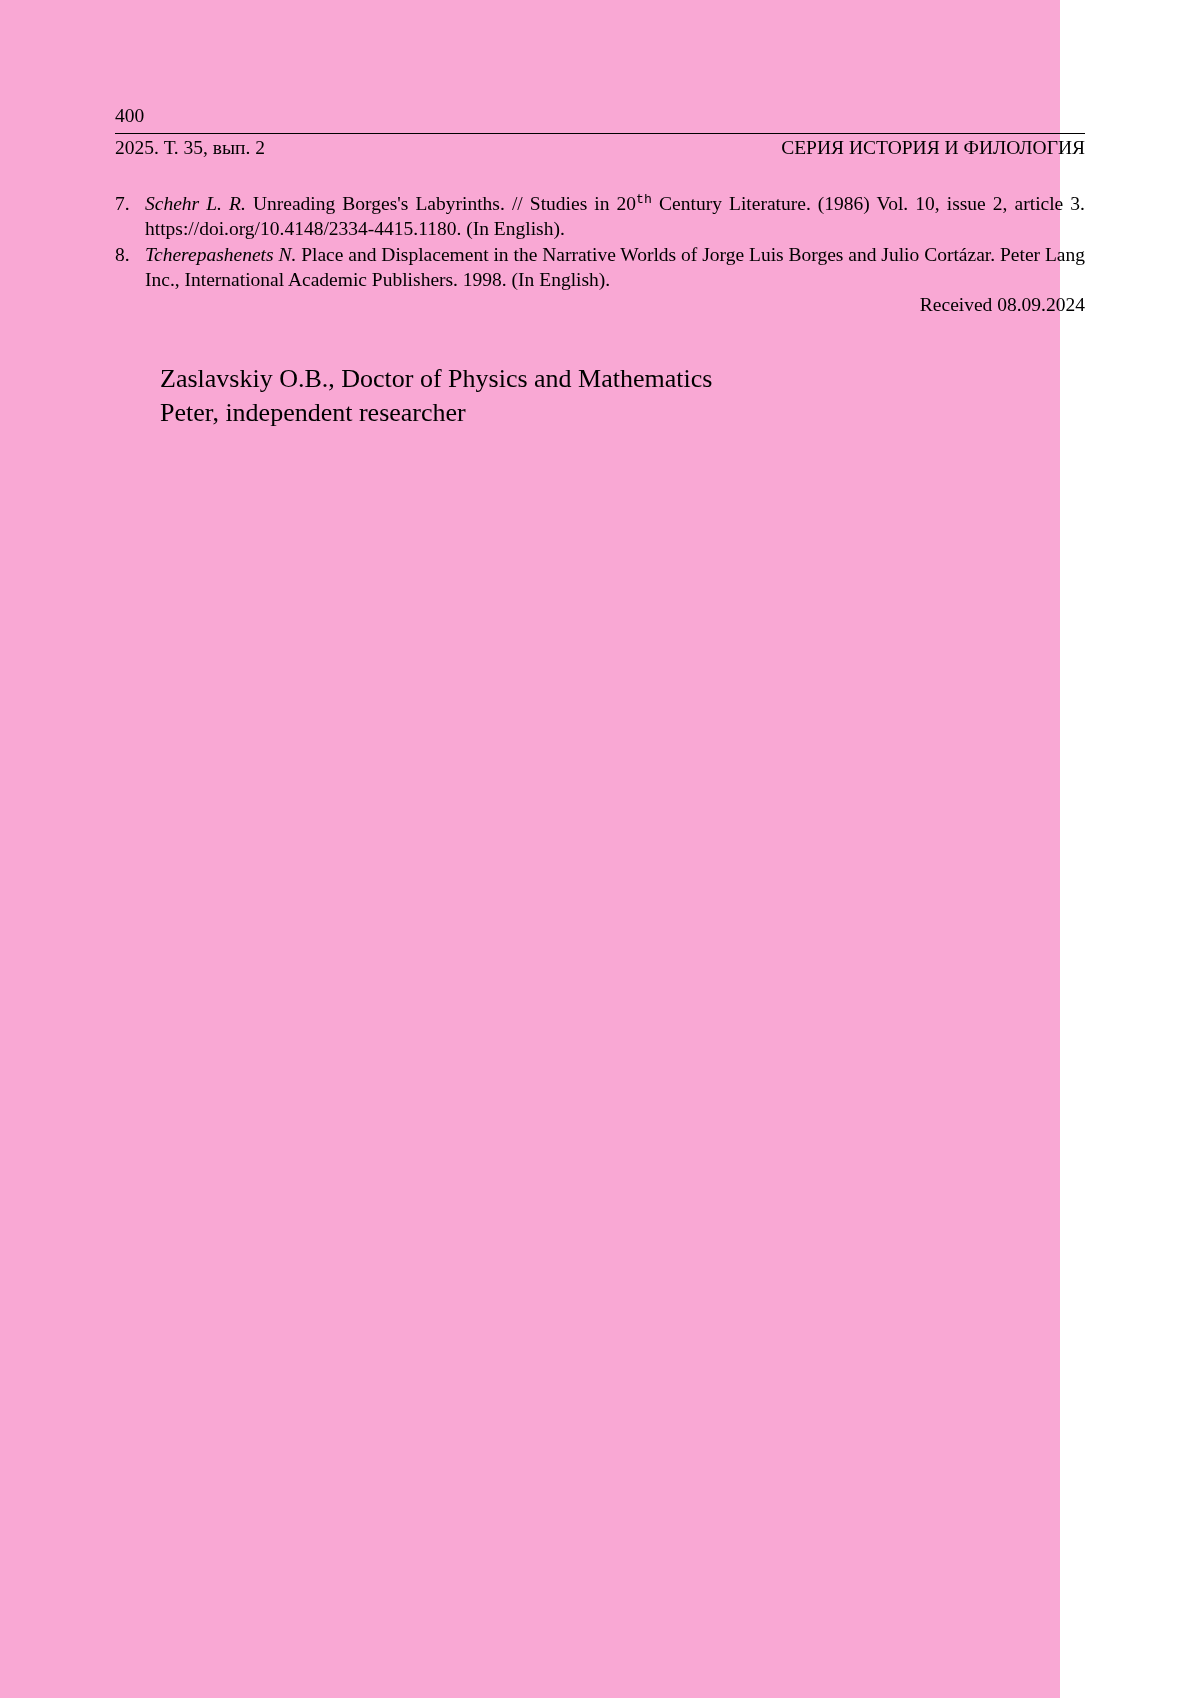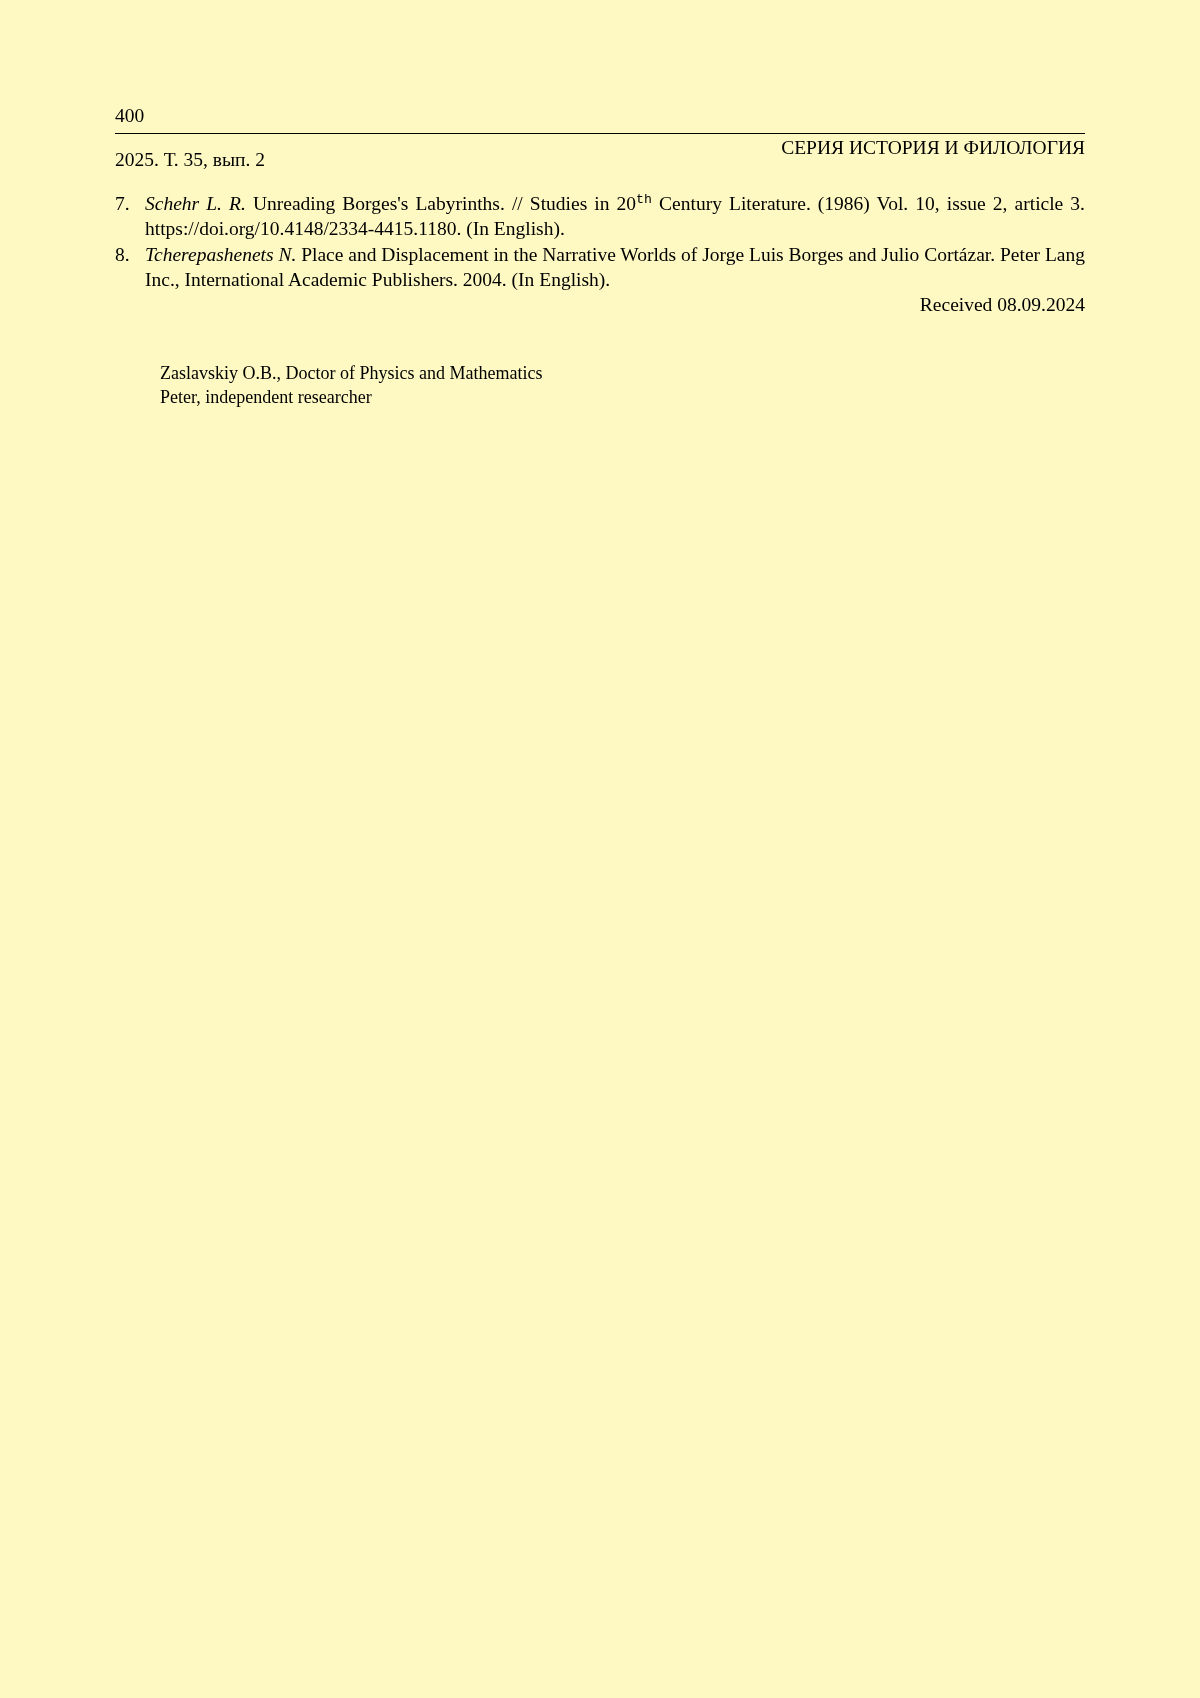--- a/index.html
+++ b/index.html
@@ -12,23 +12,23 @@
     height: 1698px;
     font-family: "Liberation Serif", serif;
     color: #000000;
     position: relative;
     overflow: hidden;
   }
   .page {
     position: absolute;
     left: 0;
     top: 0;
-    width: 1200px;
+    width: 1060px;
     height: 1698px;
-    background: #fef9c3;
+    background: #f9a8d4;
   }
   .content {
     position: absolute;
     left: 115px;
     top: 105px;
     width: 970px;
   }
 
   
   .runhead-top {
@@ -59,21 +59,21 @@
   }
   .runhead-bottom {
     position: relative;
     height: 26px;
     font-size: 19.5px;
     line-height: 1.2;
   }
   .runhead-issue {
     position: absolute;
     left: 0;
-    top: 12px;
+    top: 0;
   }
   .runhead-series {
     position: absolute;
     right: 0;
     top: 0;
   }
 
   
   .refs {
     margin-top: 30px;
@@ -107,21 +107,21 @@
   
   .received {
     text-align: right;
     font-size: 19.5px;
   }
 
   
   .author-block {
     margin-top: 46px;
     margin-left: 45px;
-    font-size: 18px;
+    font-size: 26px;
     line-height: 1.32;
   }
   .author-line {
     white-space: pre;
   }
 </style>
 </head>
 <body>
 
 <div class="page">
@@ -140,21 +140,21 @@
 
     <div class="refs">
 
       <div class="ref-item">
         <span class="ref-num">7.</span>
         <span class="ref-body"><i>Schehr L. R.</i><span> Unreading Borges's Labyrinths. // Studies in 20</span><sup>th</sup><span> Century Literature. (1986) Vol. 10, issue 2, article 3. https://doi.org/10.4148/2334-4415.1180. (In English).</span></span>
       </div>
 
       <div class="ref-item">
         <span class="ref-num">8.</span>
-        <span class="ref-body"><i>Tcherepashenets N.</i><span> Place and Displacement in the Narrative Worlds of Jorge Luis Borges and Julio Cortázar. Peter Lang Inc., International Academic Publishers. 2004. (In English).</span></span>
+        <span class="ref-body"><i>Tcherepashenets N.</i><span> Place and Displacement in the Narrative Worlds of Jorge Luis Borges and Julio Cortázar. Peter Lang Inc., International Academic Publishers. 1998. (In English).</span></span>
       </div>
 
     </div>
 
     <div class="received">Received 08.09.2024</div>
 
     <div class="author-block">
       <div class="author-line">Zaslavskiy O.B., Doctor of Physics and Mathematics</div>
       <div class="author-line">Peter, independent researcher</div>
     </div>

